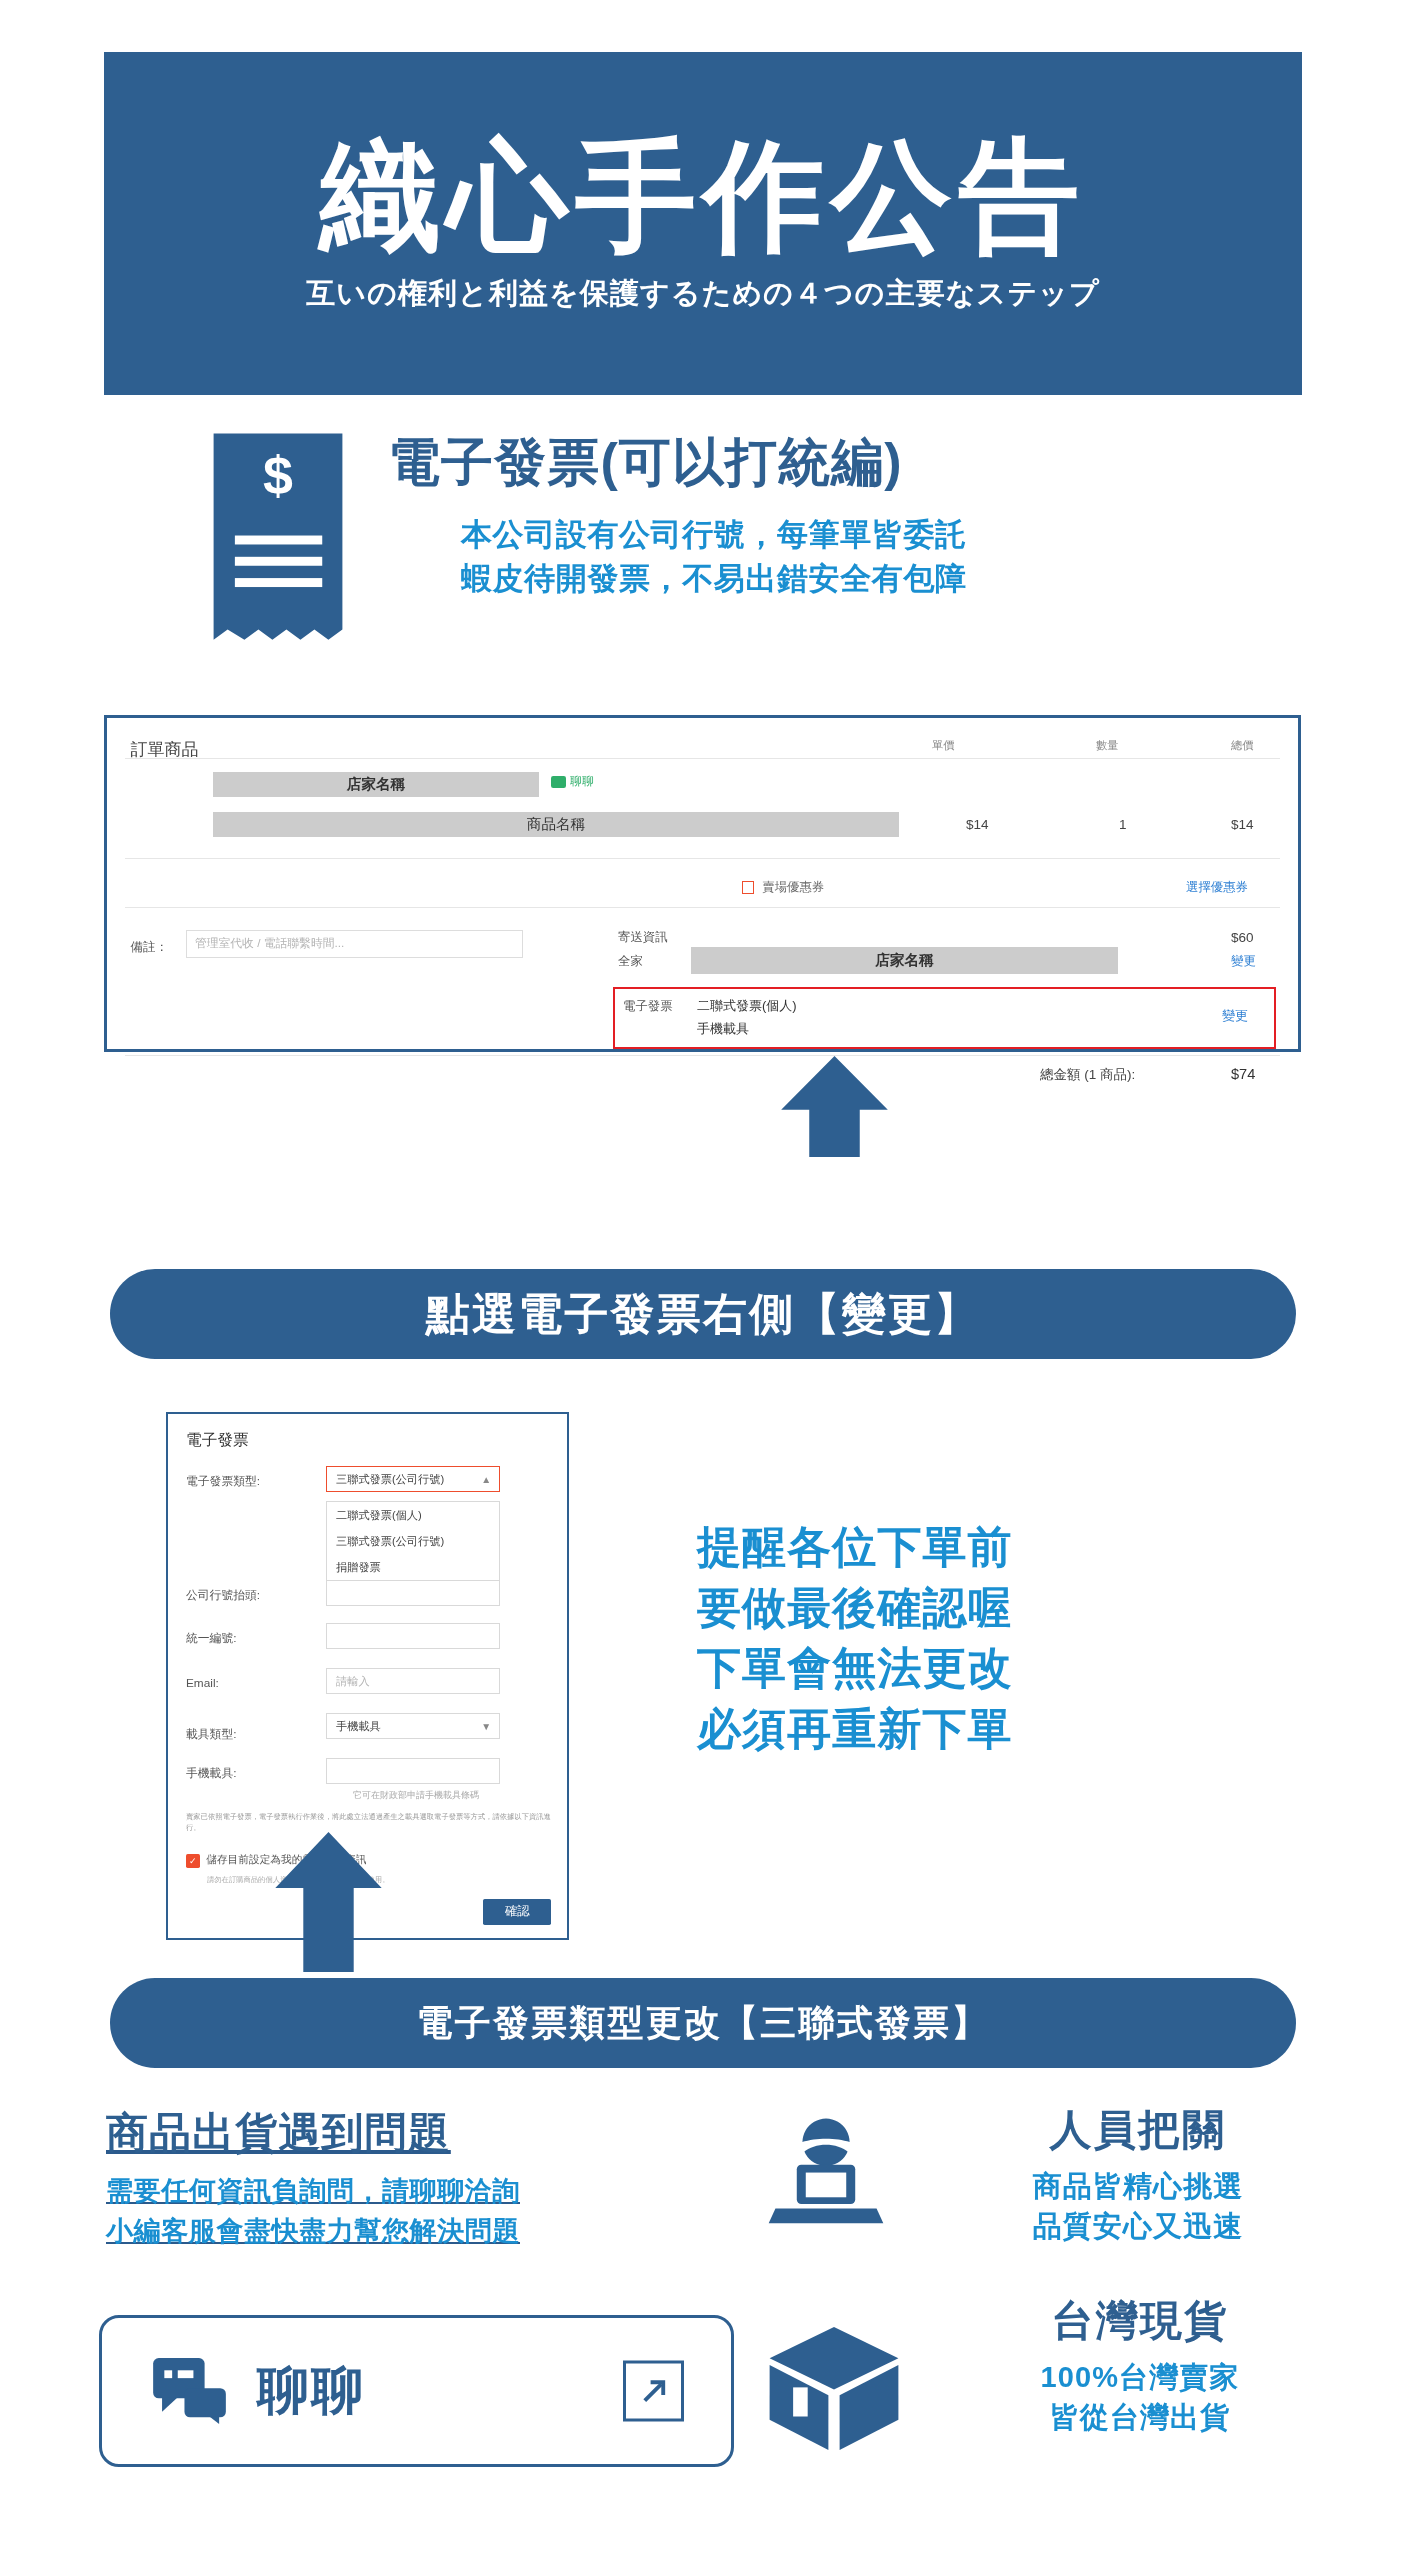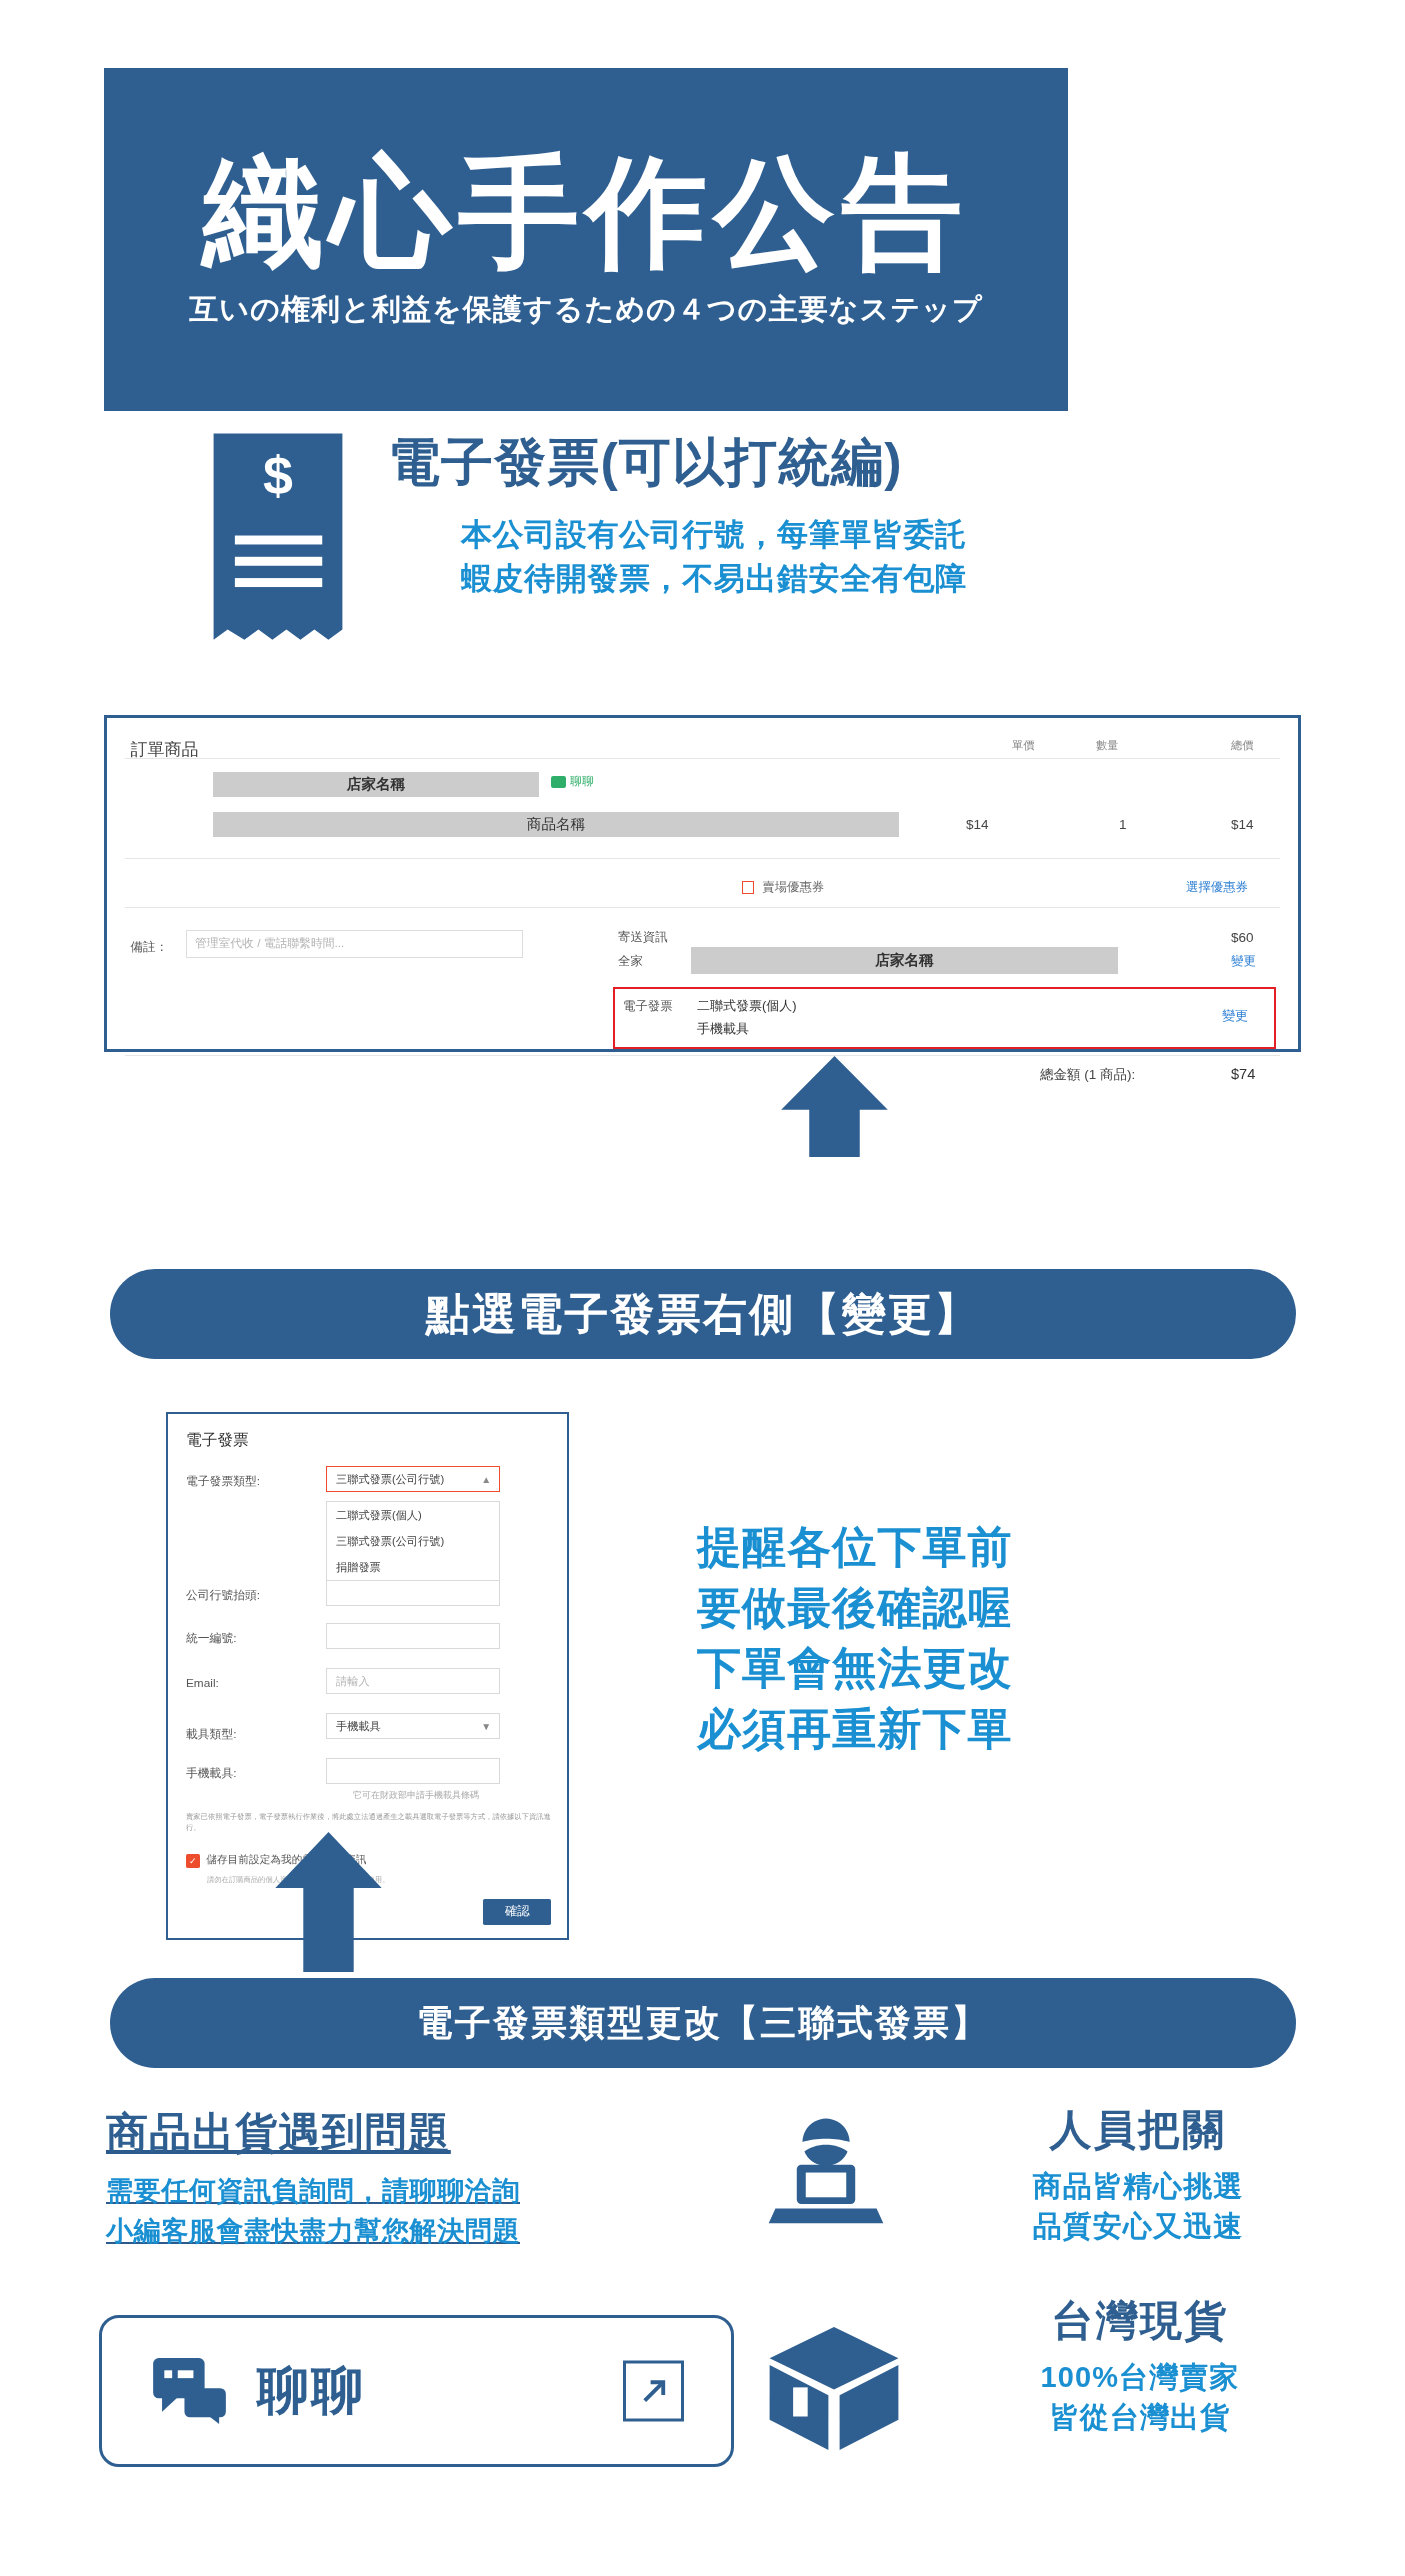--- a/index.html
+++ b/index.html
@@ -14,27 +14,26 @@
     width:1405px;
     height:2576px;
     background:#ffffff;
     overflow:hidden;
   }
 
   
   .header{
     position:absolute;
     left:104px; top:52px;
-    width:964px; height:343px;
+    width:1198px; height:343px;
     background:#2e5f90;
     display:flex;
     flex-direction:column;
     align-items:center;
     justify-content:center;
-    margin-top:16px;
   }
   .header-title{
     color:#ffffff;
     font-size:121px;
     font-weight:bold;
     letter-spacing:6.7px;
     line-height:1.05;
     margin:0 0 14.6px 0;
     white-space:nowrap;
   }
@@ -98,21 +97,21 @@
     left:23.6px; top:20px;
     font-size:17px;
     color:#444;
   }
   .s1-col{
     position:absolute;
     top:20px;
     font-size:11.2px;
     color:#888;
   }
-  .s1-col.c1{left:905px;}
+  .s1-col.c1{left:825px;}
   .s1-col.c2{left:989px;}
   .s1-col.c3{left:1124px;}
   .s1-sep{
     position:absolute;
     left:18px; right:18px;
     height:0.6px;
     background:#e6e6e6;
   }
   .s1-shopbar{
     position:absolute;

